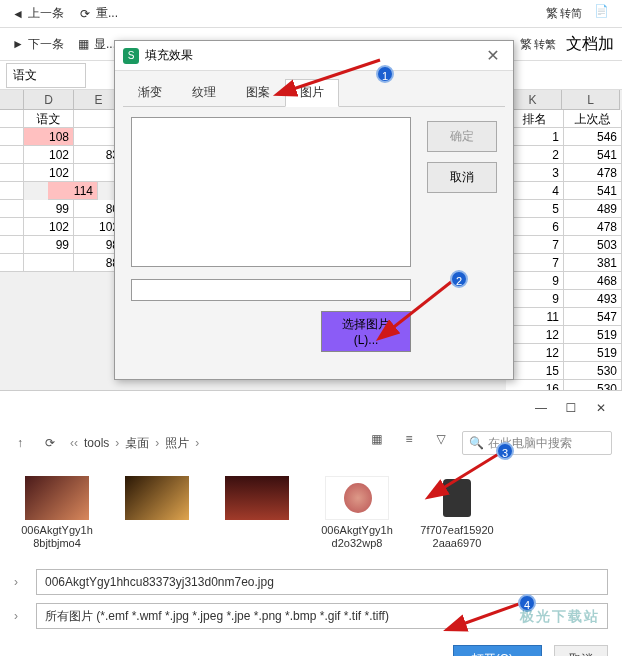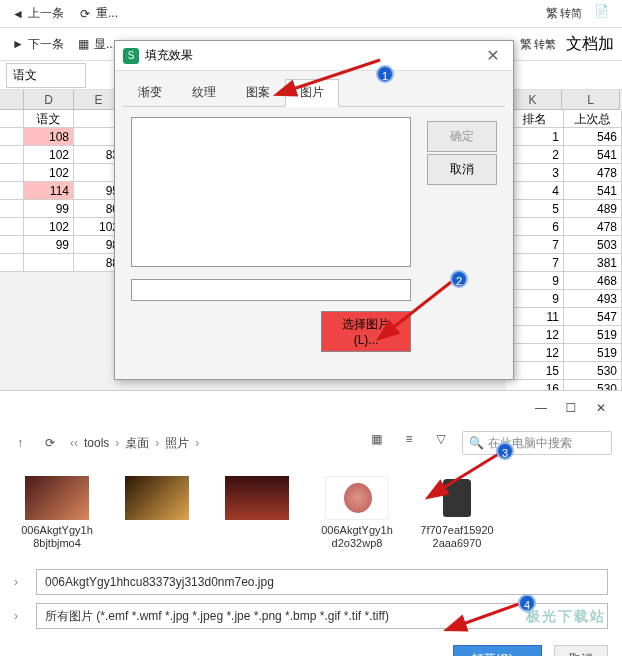--- a/index.html
+++ b/index.html
@@ -28,22 +28,22 @@
 .dlg-title .ic{width:16px;height:16px;background:#1a9960;border-radius:3px;color:#fff;text-align:center;line-height:16px;font-size:10px}
 .dlg-close{margin-left:auto;width:24px;height:24px;text-align:center;line-height:24px;font-size:16px;color:#666}
 .tabs{display:flex;height:28px;background:#f4f4f4;border-bottom:1px solid #ccc;margin:8px 8px 0 8px}
 .tab{padding:4px 14px;border:1px solid transparent;border-bottom:none;color:#333}
 .tab.active{background:#fff;border-color:#ccc;border-bottom:1px solid #fff;margin-bottom:-1px}
 .dlg-body{padding:10px 16px;display:flex;gap:16px}
 .leftpanel{flex:1}
 .label{margin-bottom:6px;color:#333}
 .preview{width:100%;height:150px;border:1px solid #999;background:#fff}
 .pathbox{width:100%;height:22px;border:1px solid #999;margin-top:12px;background:#fff}
-.selbtn{margin-top:10px;margin-left:190px;padding:4px 18px;border:1px solid #888;background:#ef4444}
-.rightpanel{width:70px;display:flex;flex-direction:column;gap:2px;padding-top:4px}
+.selbtn{margin-top:10px;margin-left:190px;padding:4px 18px;border:1px solid #888;background:#8b5cf6}
+.rightpanel{width:70px;display:flex;flex-direction:column;gap:10px;padding-top:4px}
 .dlgbtn{padding:6px 8px;border:1px solid #aaa;background:#eaeaea;text-align:center;font-size:12px}
 .filedlg{position:absolute;left:0;top:300px;width:622px;height:266px;background:#fff;z-index:20;border-top:1px solid #ccc}
 .fd-top{height:34px;display:flex;align-items:center;gap:4px;padding:4px 8px;justify-content:flex-end}
 .winbtn{width:26px;height:26px;text-align:center;line-height:26px;color:#444}
 .fd-nav{height:36px;display:flex;align-items:center;gap:10px;padding:0 10px}
 .navbtn{width:20px;height:20px;text-align:center;line-height:20px;color:#555}
 .breadcrumb{flex:1;display:flex;align-items:center;gap:4px;color:#444}
 .crumb{padding:2px 2px}
 .sep{color:#888}
 .search{width:150px;height:24px;border:1px solid #ccc;border-radius:2px;padding:2px 6px;display:flex;align-items:center;gap:4px;color:#888}
@@ -64,21 +64,21 @@
 .fd-inputs{padding:4px 14px}
 .fd-row{display:flex;align-items:center;gap:8px;margin-bottom:8px}
 .arrow{width:14px;color:#888}
 .fd-input{flex:1;height:26px;border:1px solid #bbb;padding:3px 8px;background:#fff;color:#333}
 .fd-actions{display:flex;gap:12px;justify-content:flex-end;padding:4px 14px;align-items:center}
 .openbtn{padding:5px 18px;background:#3b8ee0;color:#fff;border:1px solid #2a6fb8;display:flex;align-items:center;gap:4px}
 .cancelbtn{padding:5px 14px;background:#f0f0f0;border:1px solid #ccc;color:#444}
 .red-arrow{position:absolute;z-index:30;pointer-events:none}
 .red-arrow svg{overflow:visible}
 .marker{position:absolute;width:18px;height:18px;border-radius:50%;background:#1a5fd0;color:#fff;text-align:center;line-height:18px;font-size:11px;border:2px solid #8fb5ea;z-index:32}
-.watermark{position:absolute;right:16px;bottom:30px;font-size:14px;color:rgba(0,120,120,0.35);z-index:40;font-weight:bold;letter-spacing:2px}
+.watermark{position:absolute;right:22px;bottom:30px;font-size:14px;color:rgba(0,120,120,0.35);z-index:40;font-weight:bold;letter-spacing:2px}
 .comment-tri{position:absolute;width:0;height:0;border-top:8px solid #d03030;border-left:8px solid transparent}
 </style>
 </head>
 <body>
 
 <div class="toolbar">
   <div class="tbtn">
       <span class="ic">◄</span>
       <span>上一条</span>
     </div>
@@ -143,21 +143,21 @@
             <div style="display: flex;">
               <div class="cell" style="width:24px"></div>
               <div class="cell " style="width:50px">102</div>
               <div class="cell" style="width:50px">83</div>
             </div>
             <div style="display: flex;">
               <div class="cell" style="width:24px"></div>
               <div class="cell " style="width:50px">102</div>
               <div class="cell" style="width:50px"></div>
             </div>
-            <div style="display: flex;">
+            <div style="display: flex; gap: 24px;">
               <div class="cell" style="width:24px"></div>
               <div class="cell red" style="width:50px">114</div>
               <div class="cell" style="width:50px">95</div>
             </div>
             <div style="display: flex;">
               <div class="cell" style="width:24px"></div>
               <div class="cell " style="width:50px">99</div>
               <div class="cell" style="width:50px">80</div>
             </div>
             <div style="display: flex;">

